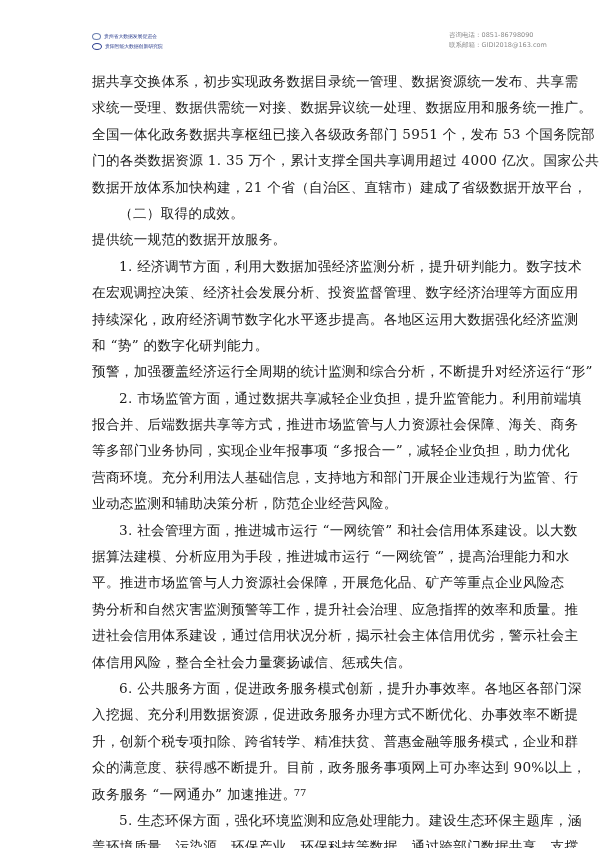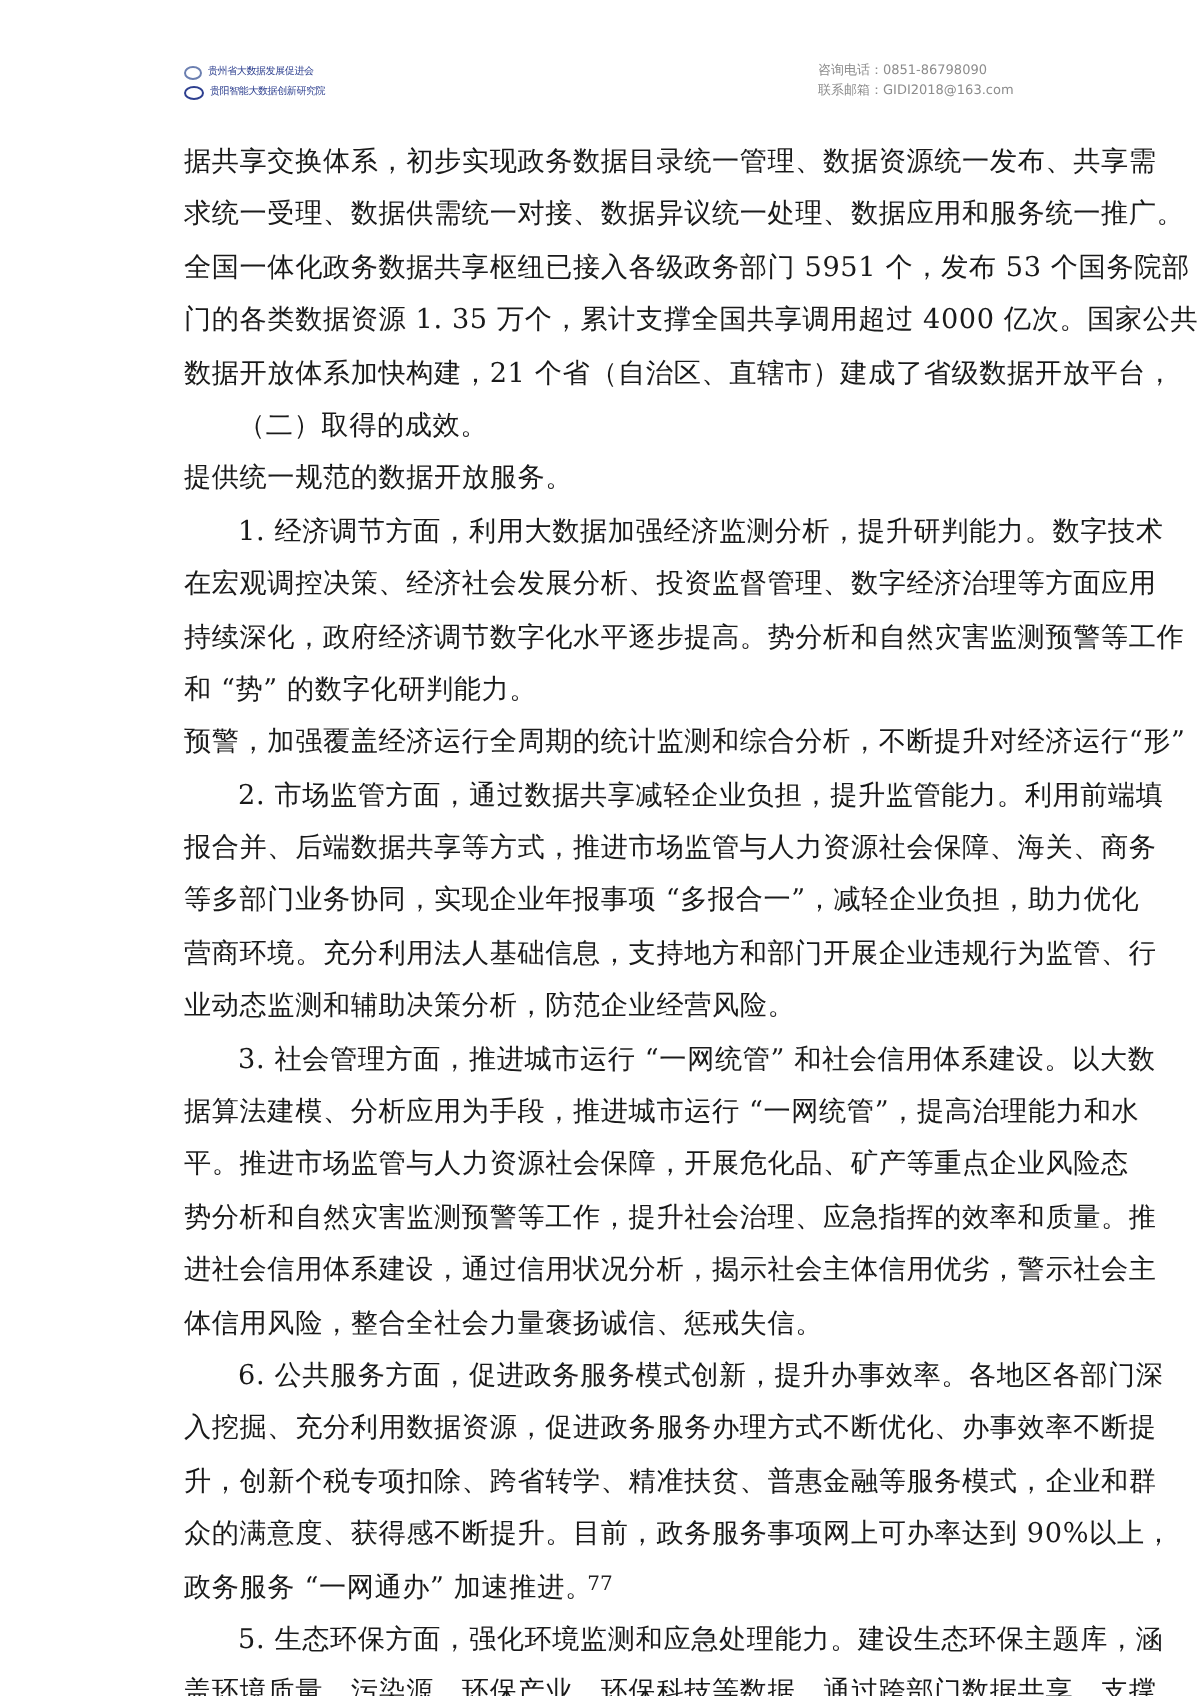--- a/index.html
+++ b/index.html
@@ -4,21 +4,21 @@
 <style>
   html, body { margin: 0; padding: 0; background: #ffffff; }
   body { width: 600px; height: 848px; position: relative; overflow: hidden;
          font-family: "DejaVu Serif", "Liberation Serif", serif; color: #1a1a1a; }
   .header { position: absolute; left: 0; top: 0; width: 600px; height: 55px; }
   .logo { position: absolute; left: 92px; top: 31px; width: 75px; height: 20px; }
   .logo-row { display: flex; align-items: center; height: 10px; }
   .logo-mark { width: 9px; height: 7px; border: 1px solid #6b7fb0; border-radius: 50%; margin-right: 3px; box-sizing: border-box; }
   .logo-mark.dual { width: 10px; border-color: #2d3f8f; }
   .logo-text { font-family: "DejaVu Sans", sans-serif; font-size: 5px; color: #2d3f8f; white-space: nowrap; line-height: 6px; letter-spacing: -0.2px; }
-  .contact { position: absolute; left: 409px; top: 30px; font-family: "DejaVu Sans", sans-serif; font-size: 6.5px; color: #8c8c8c; line-height: 10px; white-space: nowrap; }
+  .contact { position: absolute; left: 449px; top: 30px; font-family: "DejaVu Sans", sans-serif; font-size: 6.5px; color: #8c8c8c; line-height: 10px; white-space: nowrap; }
   .content { position: absolute; left: 92px; top: 68px; width: 420px; }
   .line { height: 26.4px; line-height: 26.4px; font-size: 13.6px; white-space: nowrap; letter-spacing: 0.3px; }
   .line.indent { padding-left: 27px; }
   .heading { font-family: "DejaVu Serif", serif; }
   .page-num { position: absolute; left: 0; width: 600px; top: 787px; text-align: center; font-size: 10px; color: #222; }
 </style>
 </head>
 <body>
 
 <div class="header">
@@ -41,21 +41,21 @@
 <div class="content">
   <div class="line">据共享交换体系，初步实现政务数据目录统一管理、数据资源统一发布、共享需</div>
   <div class="line">求统一受理、数据供需统一对接、数据异议统一处理、数据应用和服务统一推广。</div>
   <div class="line">全国一体化政务数据共享枢纽已接入各级政务部门 5951 个，发布 53 个国务院部</div>
   <div class="line">门的各类数据资源 1. 35 万个，累计支撑全国共享调用超过 4000 亿次。国家公共</div>
   <div class="line">数据开放体系加快构建，21 个省（自治区、直辖市）建成了省级数据开放平台，</div>
   <div class="line indent heading">（二）取得的成效。</div>
   <div class="line">提供统一规范的数据开放服务。</div>
   <div class="line indent">1. 经济调节方面，利用大数据加强经济监测分析，提升研判能力。数字技术</div>
   <div class="line">在宏观调控决策、经济社会发展分析、投资监督管理、数字经济治理等方面应用</div>
-  <div class="line">持续深化，政府经济调节数字化水平逐步提高。势分析和自然灾害监测预警等工作</div>
+  <div class="line">持续深化，政府经济调节数字化水平逐步提高。各地区运用大数据强化经济监测</div>
   <div class="line">和 “势” 的数字化研判能力。</div>
   <div class="line">预警，加强覆盖经济运行全周期的统计监测和综合分析，不断提升对经济运行“形”</div>
   <div class="line indent">2. 市场监管方面，通过数据共享减轻企业负担，提升监管能力。利用前端填</div>
   <div class="line">报合并、后端数据共享等方式，推进市场监管与人力资源社会保障、海关、商务</div>
   <div class="line">等多部门业务协同，实现企业年报事项 “多报合一”，减轻企业负担，助力优化</div>
   <div class="line">营商环境。充分利用法人基础信息，支持地方和部门开展企业违规行为监管、行</div>
   <div class="line">业动态监测和辅助决策分析，防范企业经营风险。</div>
   <div class="line indent">3. 社会管理方面，推进城市运行 “一网统管” 和社会信用体系建设。以大数</div>
   <div class="line">据算法建模、分析应用为手段，推进城市运行 “一网统管”，提高治理能力和水</div>
   <div class="line">平。推进市场监管与人力资源社会保障，开展危化品、矿产等重点企业风险态</div>

